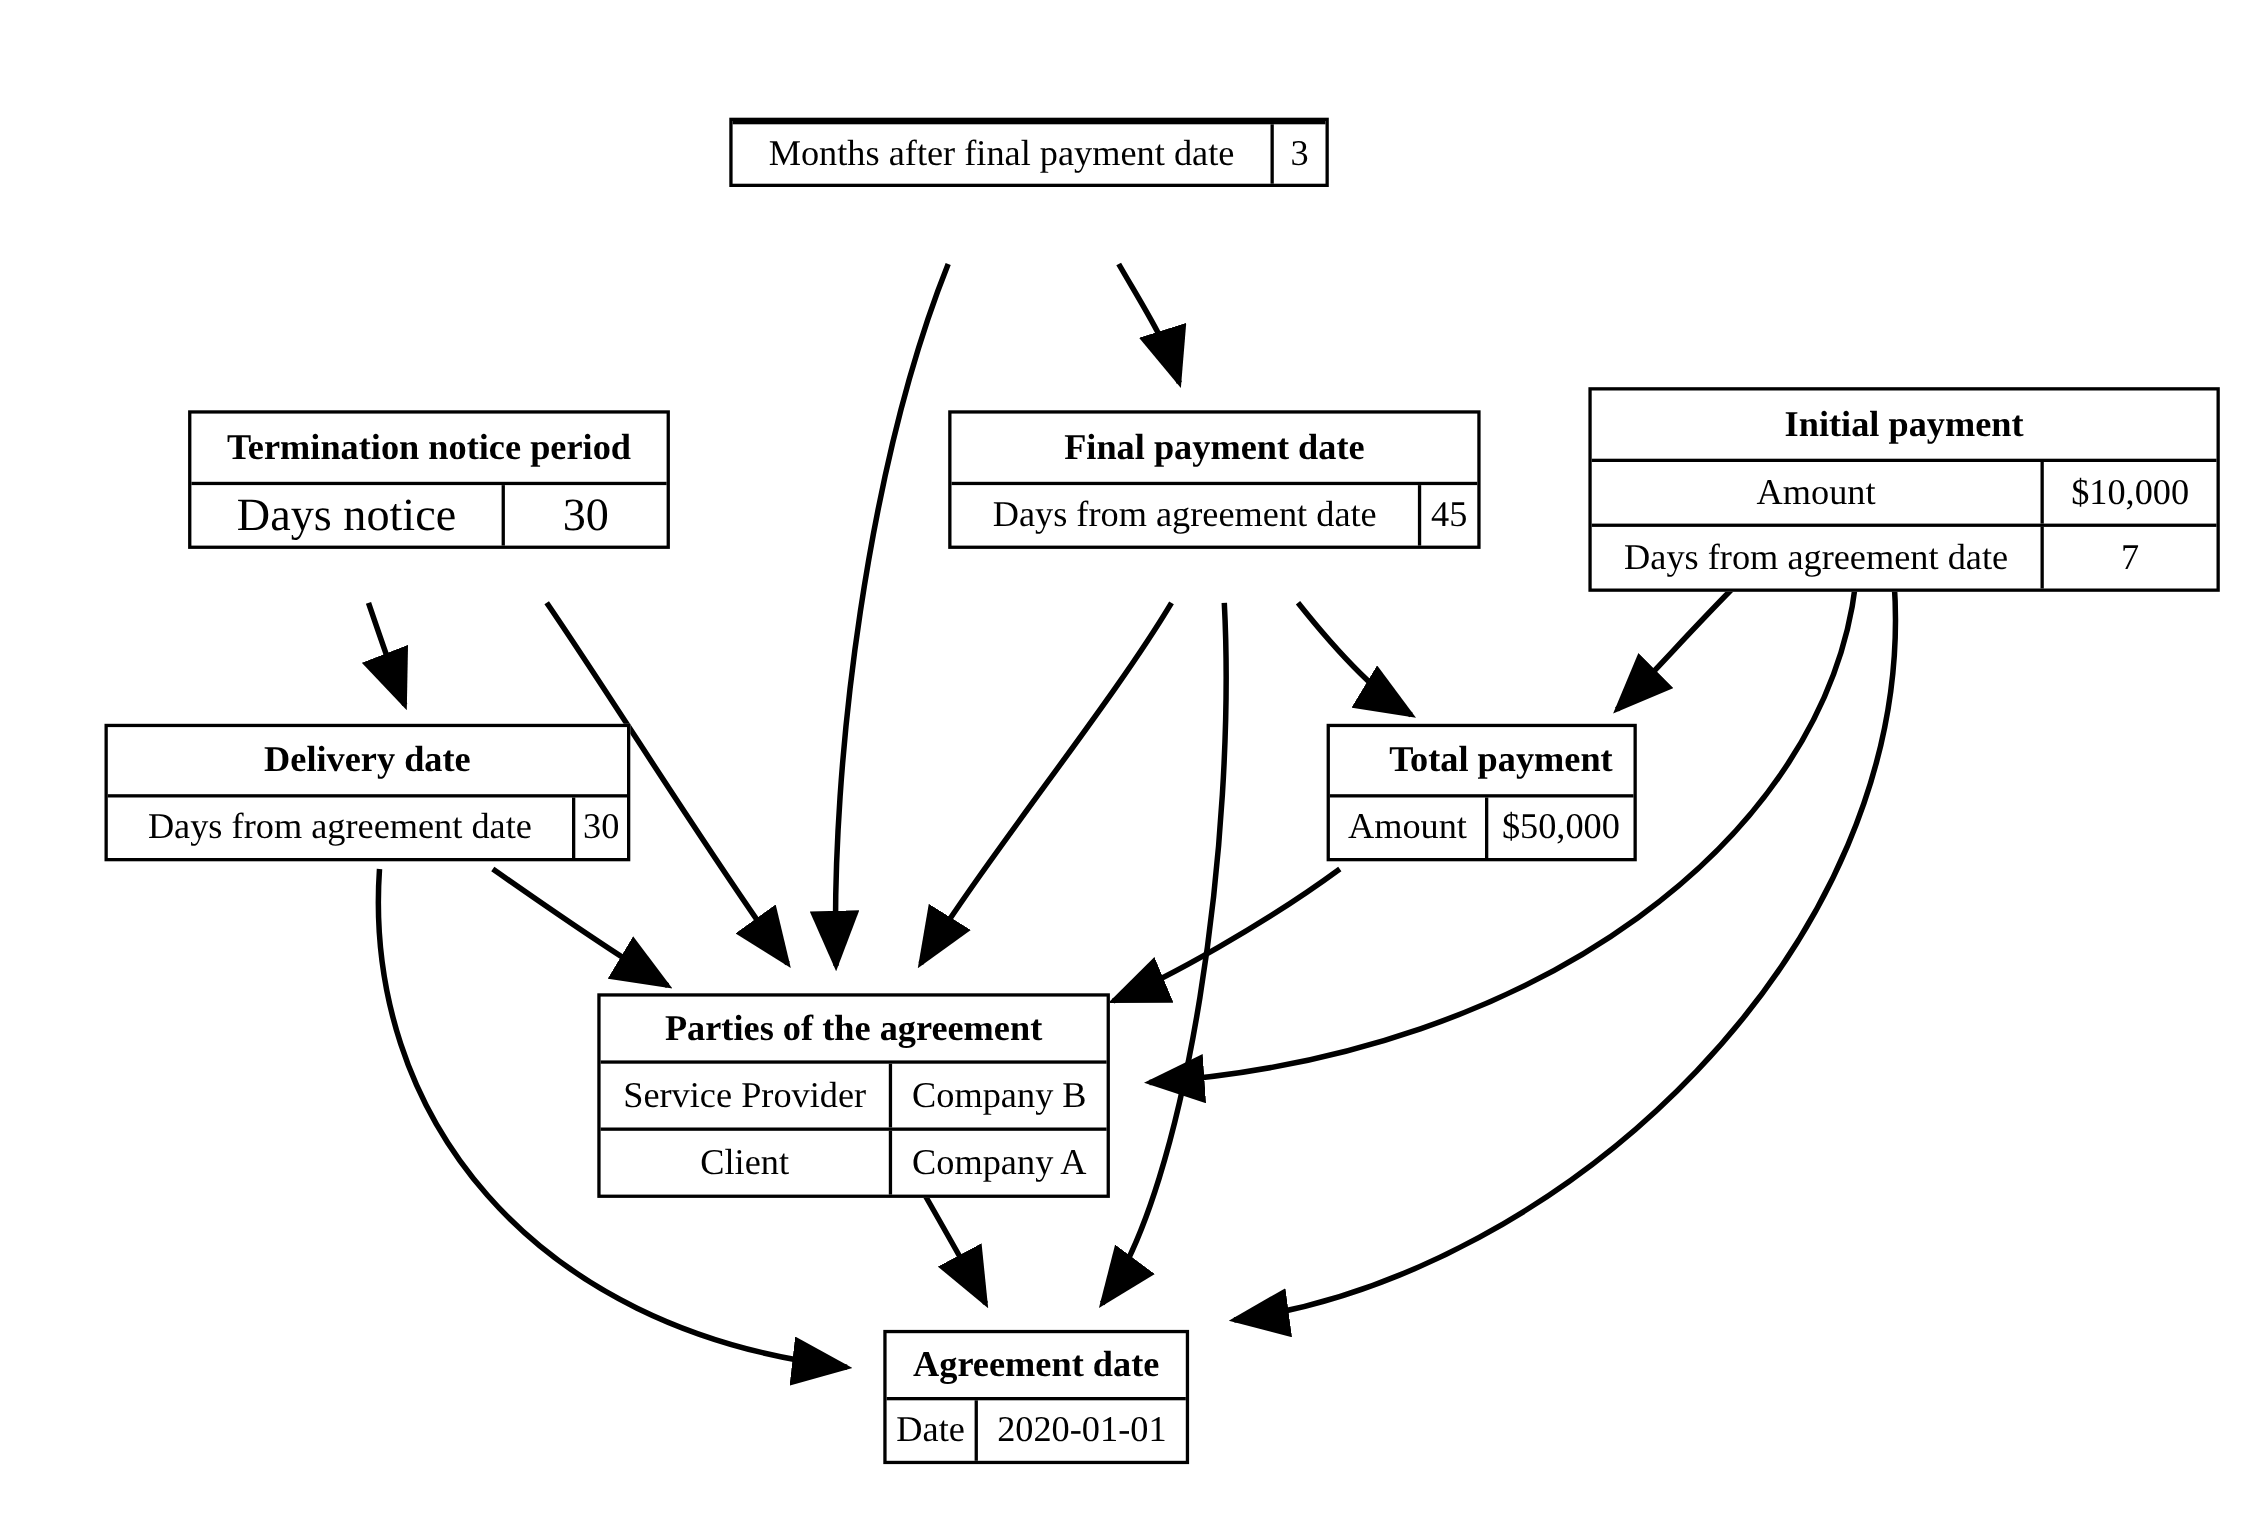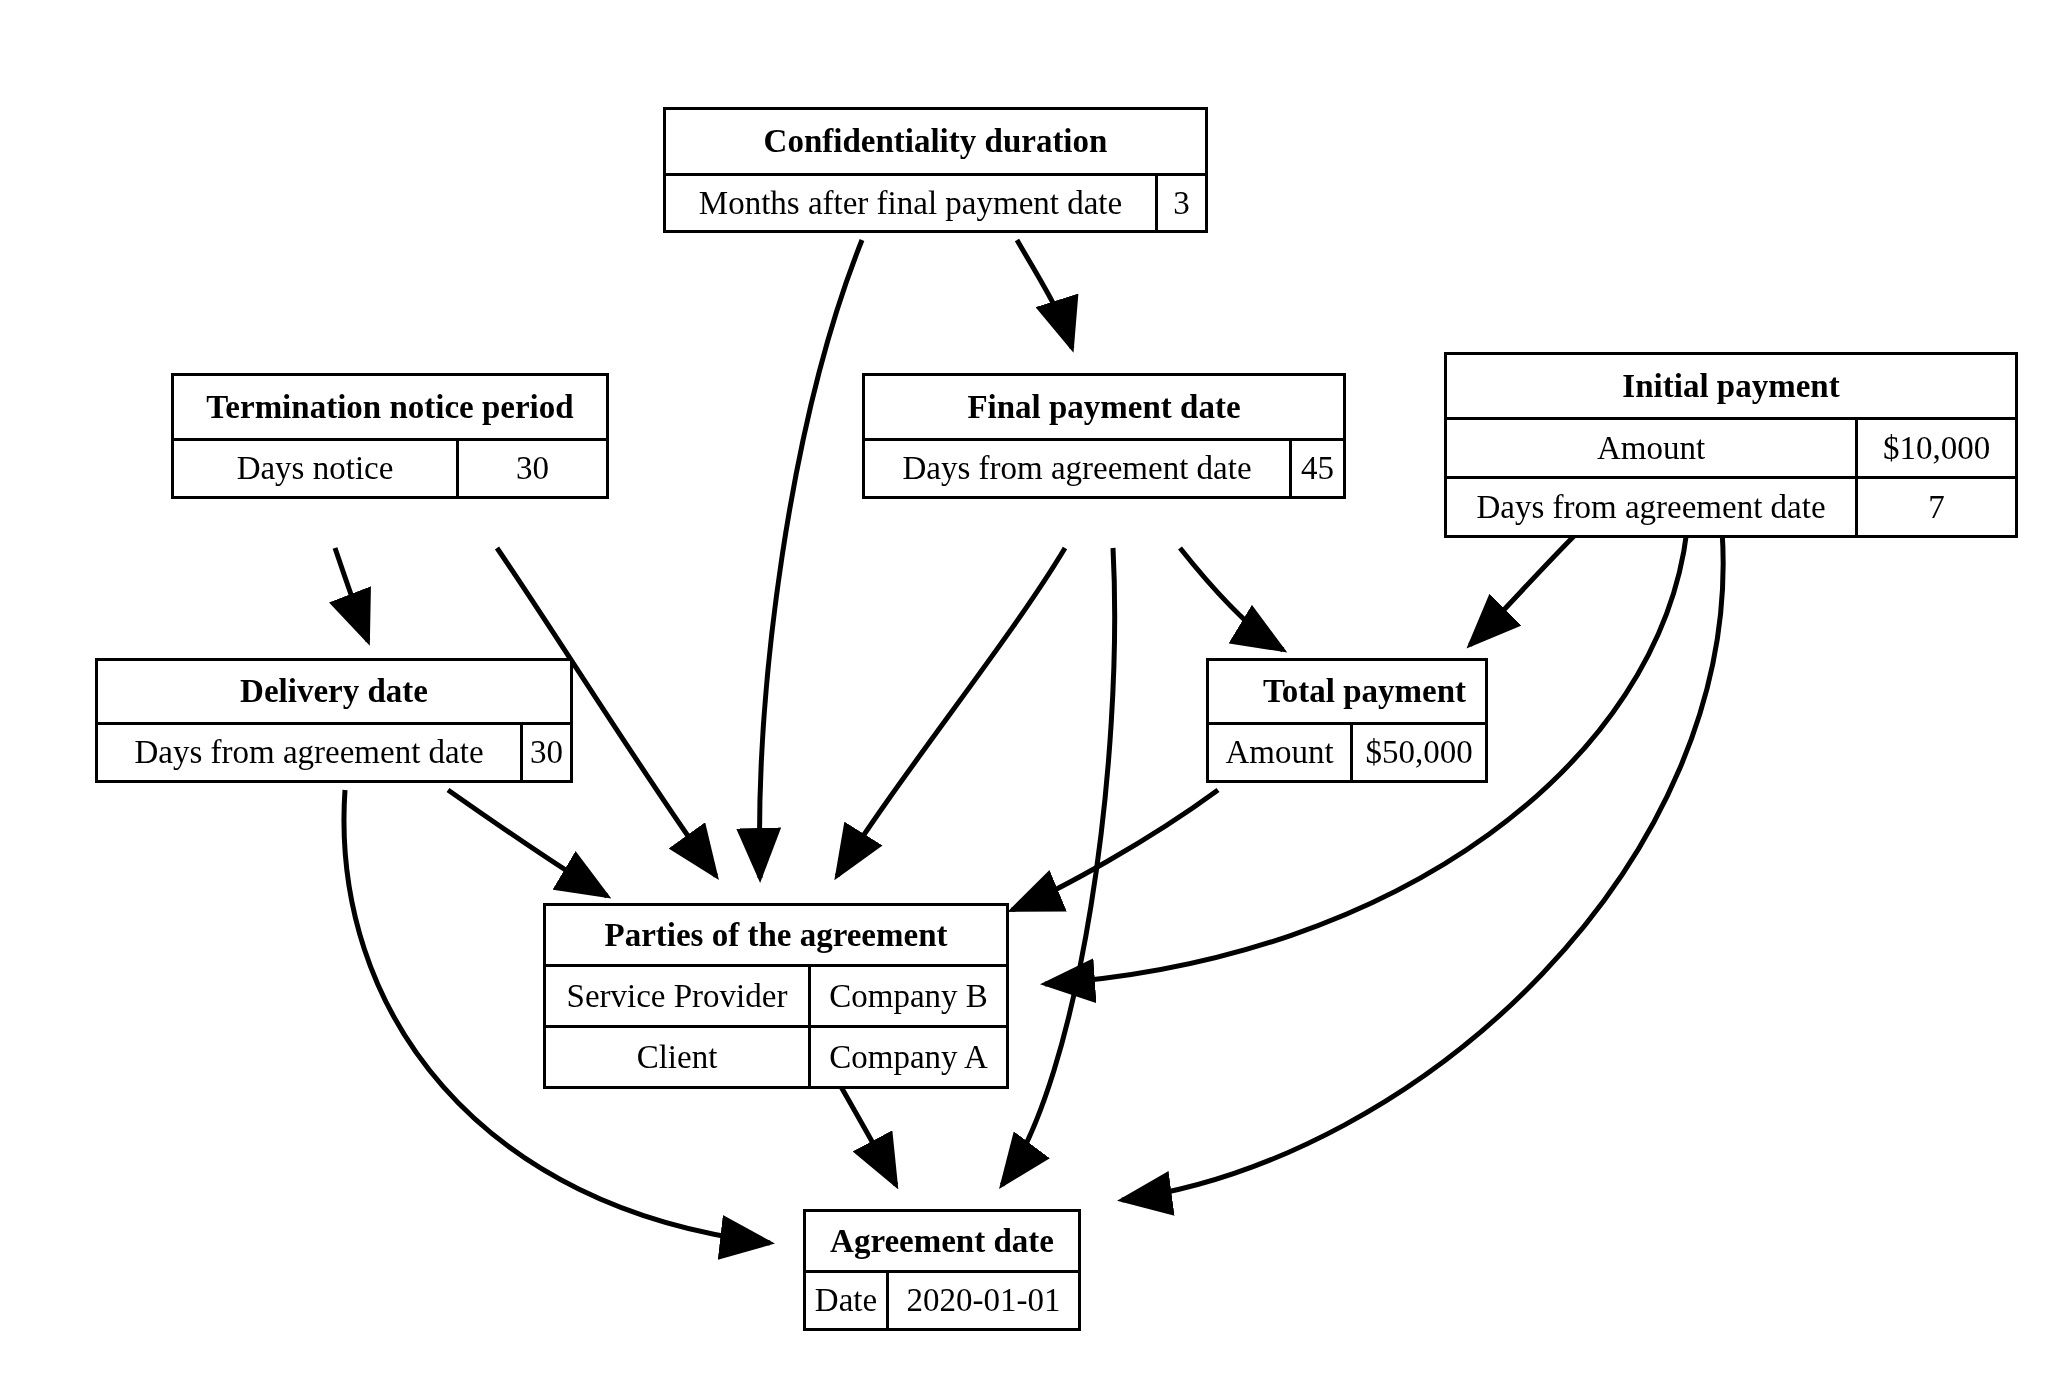--- a/index.html
+++ b/index.html
@@ -62,21 +62,21 @@
 
   
   #node-confidentiality { left: 663px; top: 107px; width: 545px; }
   #node-confidentiality .node-title { height: 63px; font-size: 33px; }
   #node-confidentiality .node-row { height: 57px; font-size: 33px; }
   #node-confidentiality .key { width: 492px; }
   #node-confidentiality .val { width: 47px; }
 
   #node-termination { left: 171px; top: 373px; width: 438px; }
   #node-termination .node-title { height: 62px; font-size: 33px; }
-  #node-termination .node-row { height: 58px; font-size: 33px; }
+  #node-termination .node-row { height: 58px; font-size: 42px; }
   #node-termination .key { width: 285px; }
   #node-termination .val { width: 147px; }
 
   #node-final-payment { left: 862px; top: 373px; width: 484px; }
   #node-final-payment .node-title { height: 62px; font-size: 33px; }
   #node-final-payment .node-row { height: 58px; font-size: 33px; }
   #node-final-payment .key { width: 427px; }
   #node-final-payment .val { width: 51px; }
 
   #node-initial-payment { left: 1444px; top: 352px; width: 574px; }
@@ -146,21 +146,20 @@
 
       <path d="M 345,790 C 330,1010 480,1210 770,1243"></path>
 
       <path d="M 1218,790 C 1150,840 1060,890 1012,910"></path>
 
       <path d="M 840,1085 C 860,1120 880,1155 896,1185"></path>
     </g>
   </svg>
 
   <div class="node" id="node-confidentiality">
-    <div class="node-title">Confidentiality duration</div>
     <div class="node-row">
       <div class="cell key pad">Months after final payment date</div>
       <div class="cell val pad">3</div>
     </div>
   </div>
 
   <div class="node" id="node-termination">
     <div class="node-title">Termination notice period</div>
     <div class="node-row">
       <div class="cell key pad">Days notice</div>

